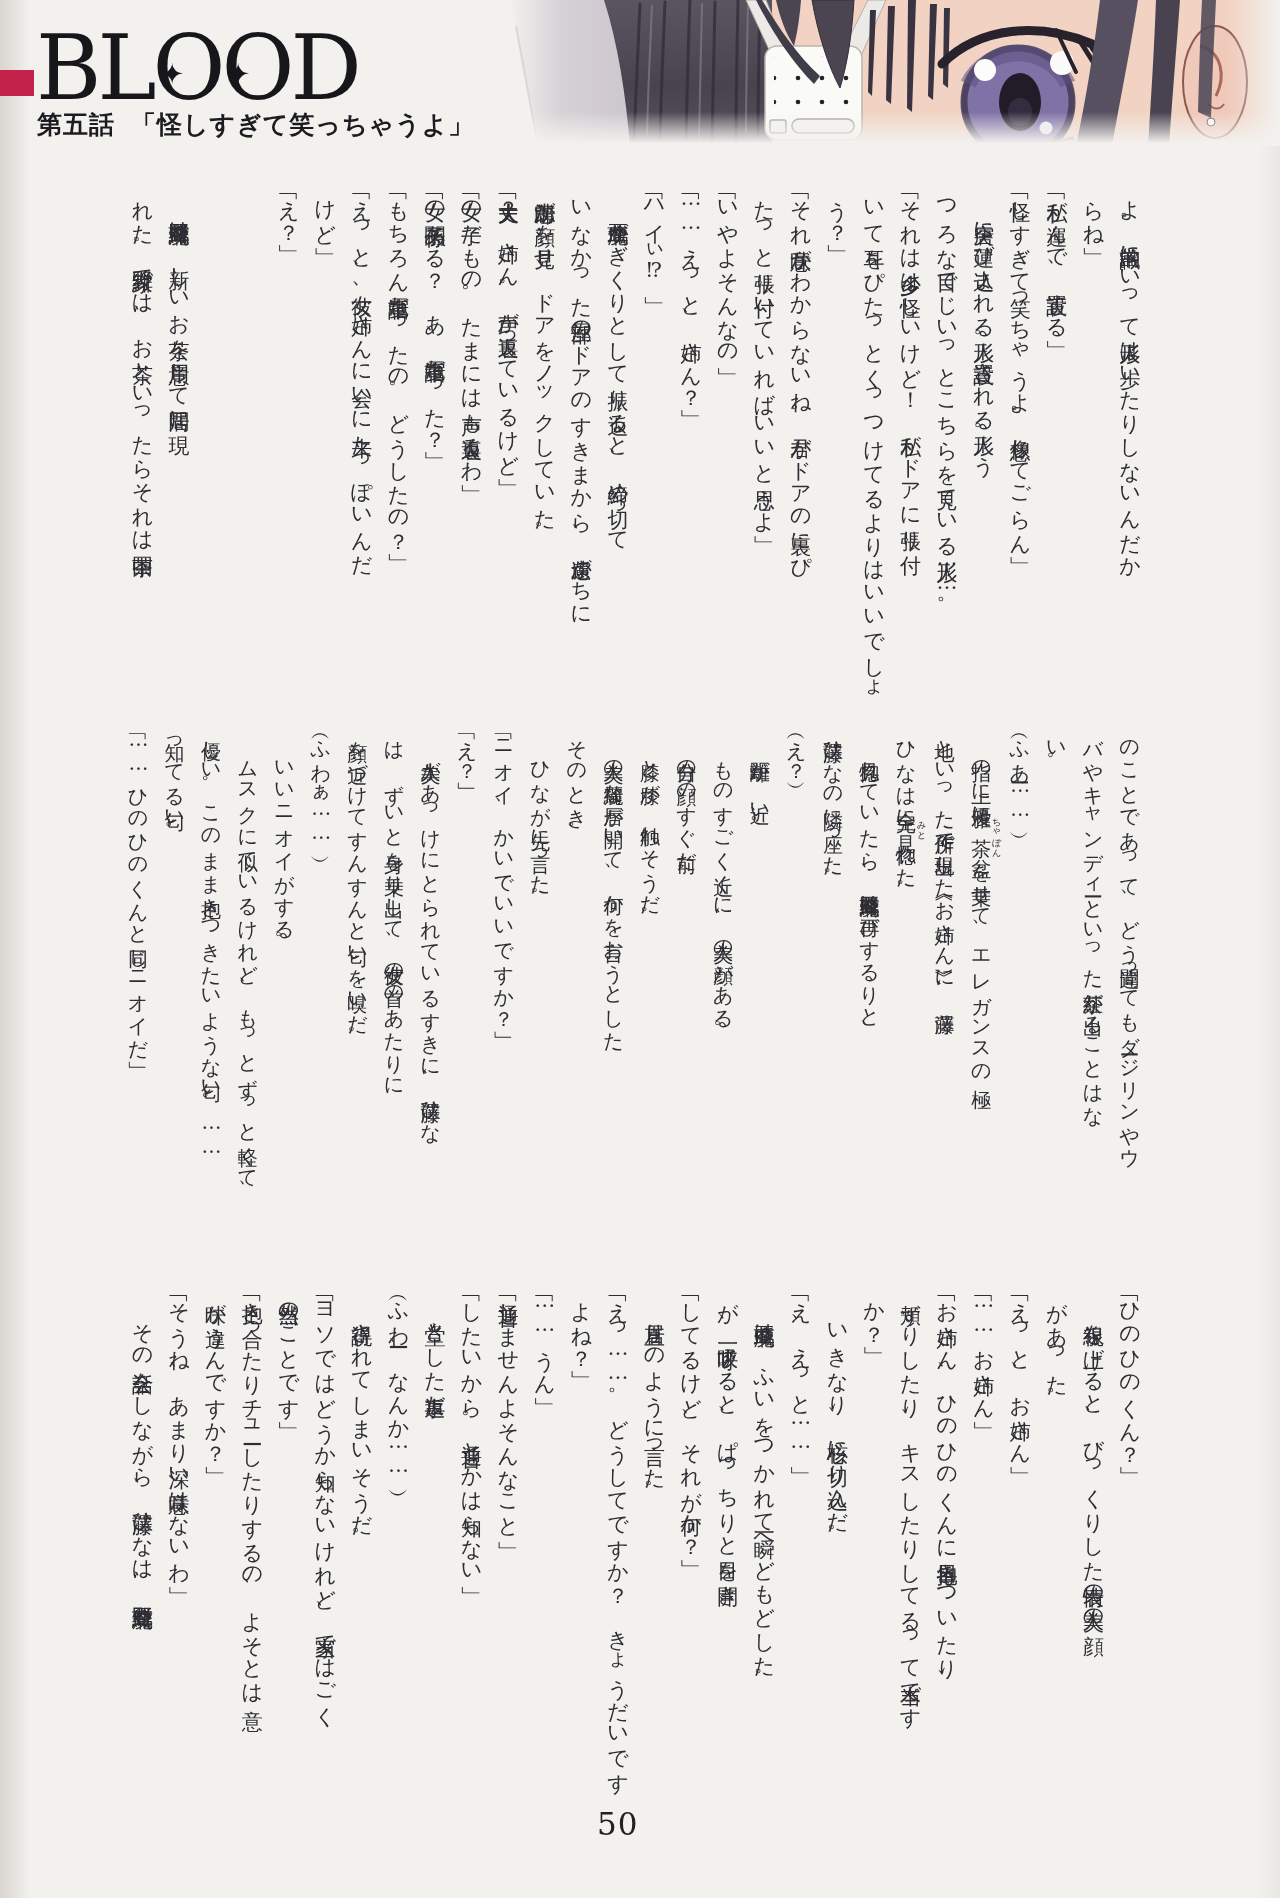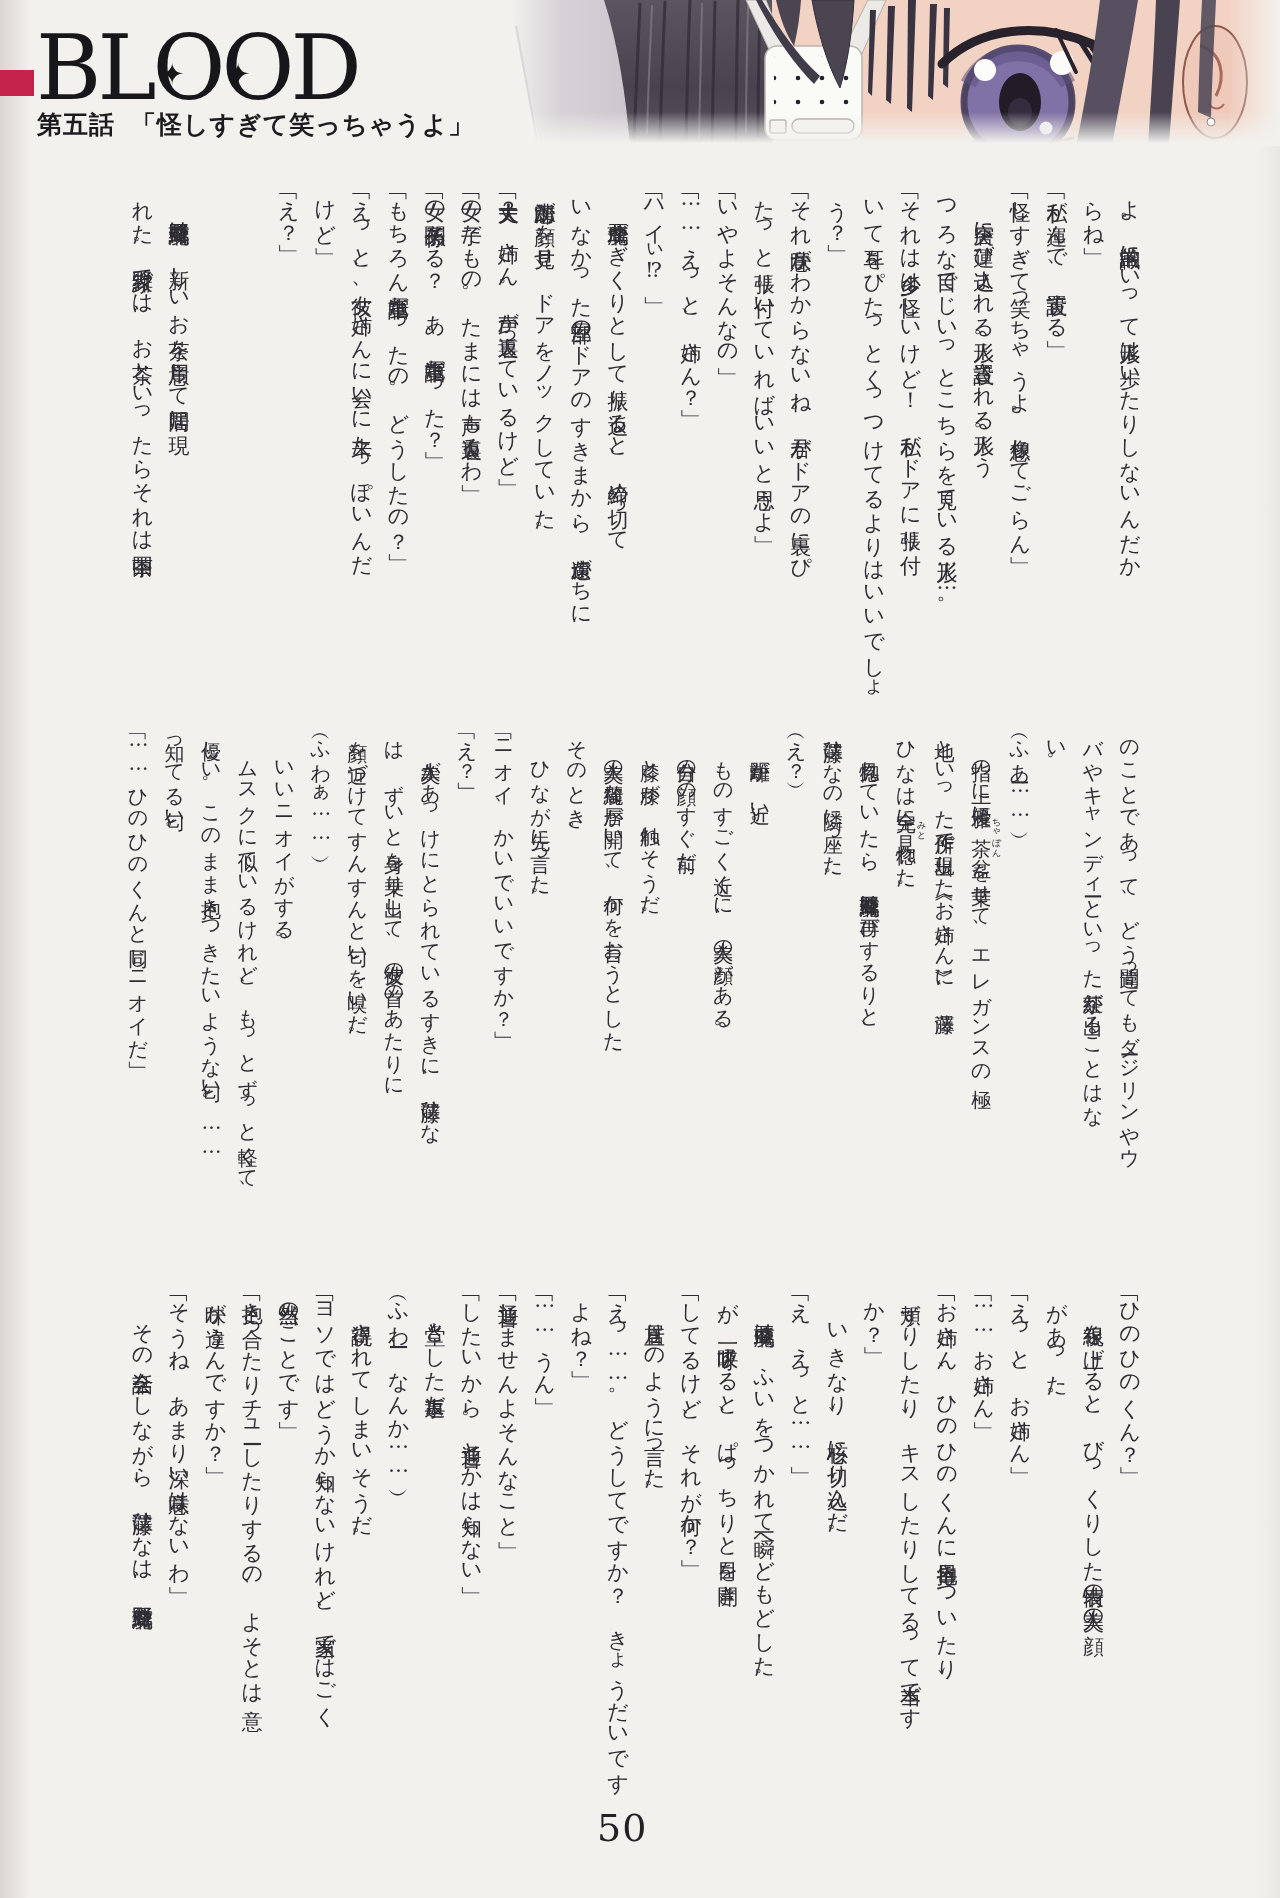--- a/index.html
+++ b/index.html
@@ -29,21 +29,21 @@
     writing-mode:vertical-rl;-webkit-writing-mode:vertical-rl;
     text-orientation:upright;
     font-size:21px;line-height:36.571px;color:#2e2d33;
   }
   .band p{margin:0;padding:0;white-space:nowrap;}
   #band1{top:186px;height:466px;}
   #band2{top:727px;height:452px;font-size:20px;}
   #band3{top:1288px;height:468px;}
   ruby rt{font-size:9px;letter-spacing:0;color:#2e2d33;}
   
-  .pageno{position:absolute;left:597px;top:1806px;font-size:38px;color:#222126;letter-spacing:1px;}
+  .pageno{position:absolute;left:597px;top:1806px;font-size:31px;color:#222126;letter-spacing:1px;}
 </style>
 </head>
 <body>
 
 <div>
 
   <div class="red-bar"></div>
   <div class="logo">
     <span>BLOOD</span>
     <span class="star star1">✦</span>

